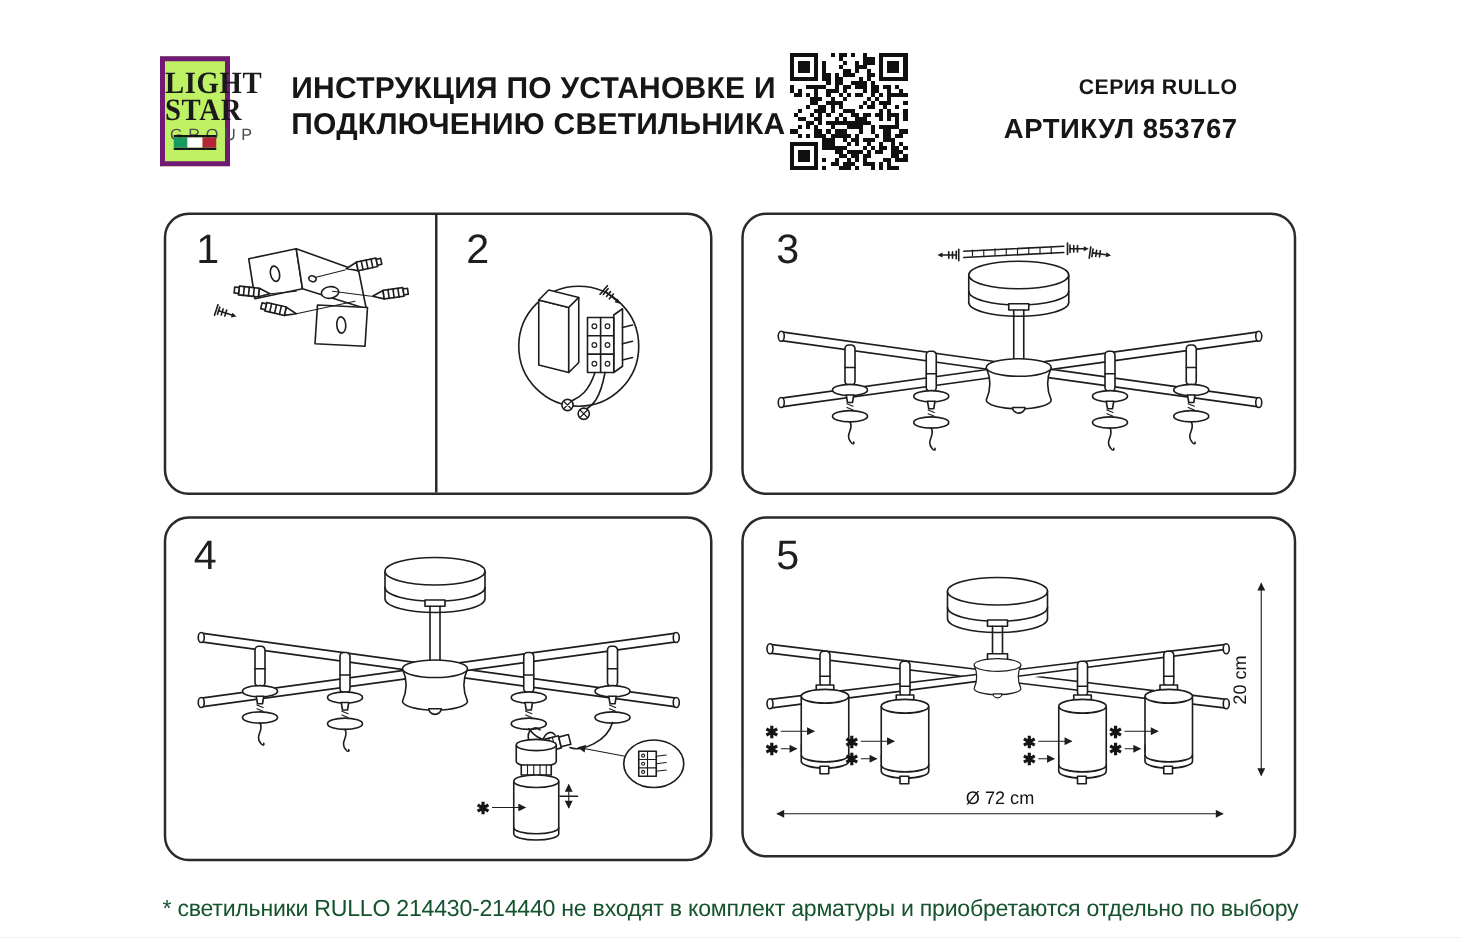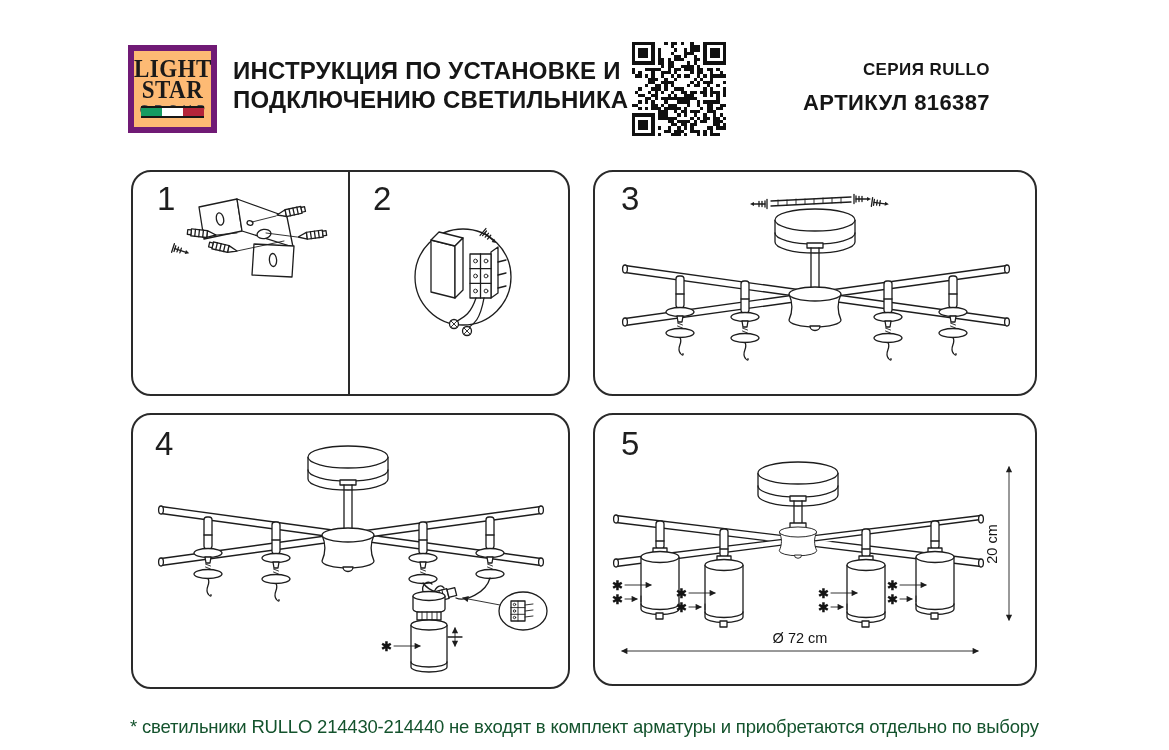--- a/index.html
+++ b/index.html
@@ -2,23 +2,23 @@
 <html><head>
 <meta charset="utf-8">
 <style>
   html,body{margin:0;padding:0;background:#e8e8e8;}
   .sheet{
     position:relative;width:1169px;height:750px;background:#ffffff;
     font-family:"Liberation Sans", sans-serif;color:#111;overflow:hidden;
   }
   
   .logo{
-    position:absolute;left:128px;top:45px;width:89px;height:88px;
-    border:6px solid #701a75;box-sizing:border-box;text-align:center;
-    font-family:"Liberation Serif", serif;font-weight:700;background:#fdba74;
+    position:absolute;left:128px;top:45px;width:56px;height:88px;
+    border:4px solid #701a75;box-sizing:border-box;text-align:center;
+    font-family:"Liberation Serif", serif;font-weight:700;background:#bef264;
   }
   .logo .l1{font-size:23px;line-height:21px;margin-top:7px;letter-spacing:.5px;color:#1a1a1a;transform:scaleY(1.08);}
   .logo .l2{font-size:23px;line-height:21px;letter-spacing:.5px;color:#1a1a1a;transform:scaleY(1.08);}
   .logo .l3{font-family:"Liberation Sans",sans-serif;font-weight:400;font-size:13px;letter-spacing:4.5px;color:#4a4a4a;margin-top:2px;text-indent:4px;}
   .logo .flag{position:absolute;left:7px;right:7px;bottom:9px;height:8px;
     border-top:2px solid #161616;border-bottom:2px solid #161616;display:flex;}
   .logo .flag span{flex:1;}
   .fg{background:#169b62;} .fw{background:#ffffff;} .fr{background:#b5253a;}
   .title{position:absolute;left:233px;top:56px;font-size:24px;font-weight:700;
     line-height:29px;letter-spacing:.2px;color:#161616;white-space:nowrap;}
@@ -435,21 +435,21 @@
         <rect x="20" y="28" width="1" height="1" fill="#101010"></rect>
         <rect x="22" y="28" width="1" height="1" fill="#101010"></rect>
         <rect x="24" y="28" width="1" height="1" fill="#101010"></rect>
         <rect x="25" y="28" width="1" height="1" fill="#101010"></rect>
         <rect x="26" y="28" width="1" height="1" fill="#101010"></rect>
       </svg>
   </div>
 
   <div class="series-block">
     <div class="series">СЕРИЯ RULLO</div>
-    <div class="article">АРТИКУЛ 816387</div>
+    <div class="article">АРТИКУЛ 853767</div>
   </div>
 
   <div class="panel" id="panel12">
     <svg class="art" width="435" height="222" viewBox="0 0 435 222">
 
       <g>
         <line class="ln thin" x1="64" y1="61" x2="103" y2="59"></line>
         <polygon class="wh" points="66,35 104,27 109,59 71,67"></polygon>
         <ellipse class="wh" cx="87" cy="47" rx="3.6" ry="6.2" transform="rotate(-12 87 47)"></ellipse>
         <polygon class="wh" points="104,27 154,45 160,75 109,59"></polygon>

